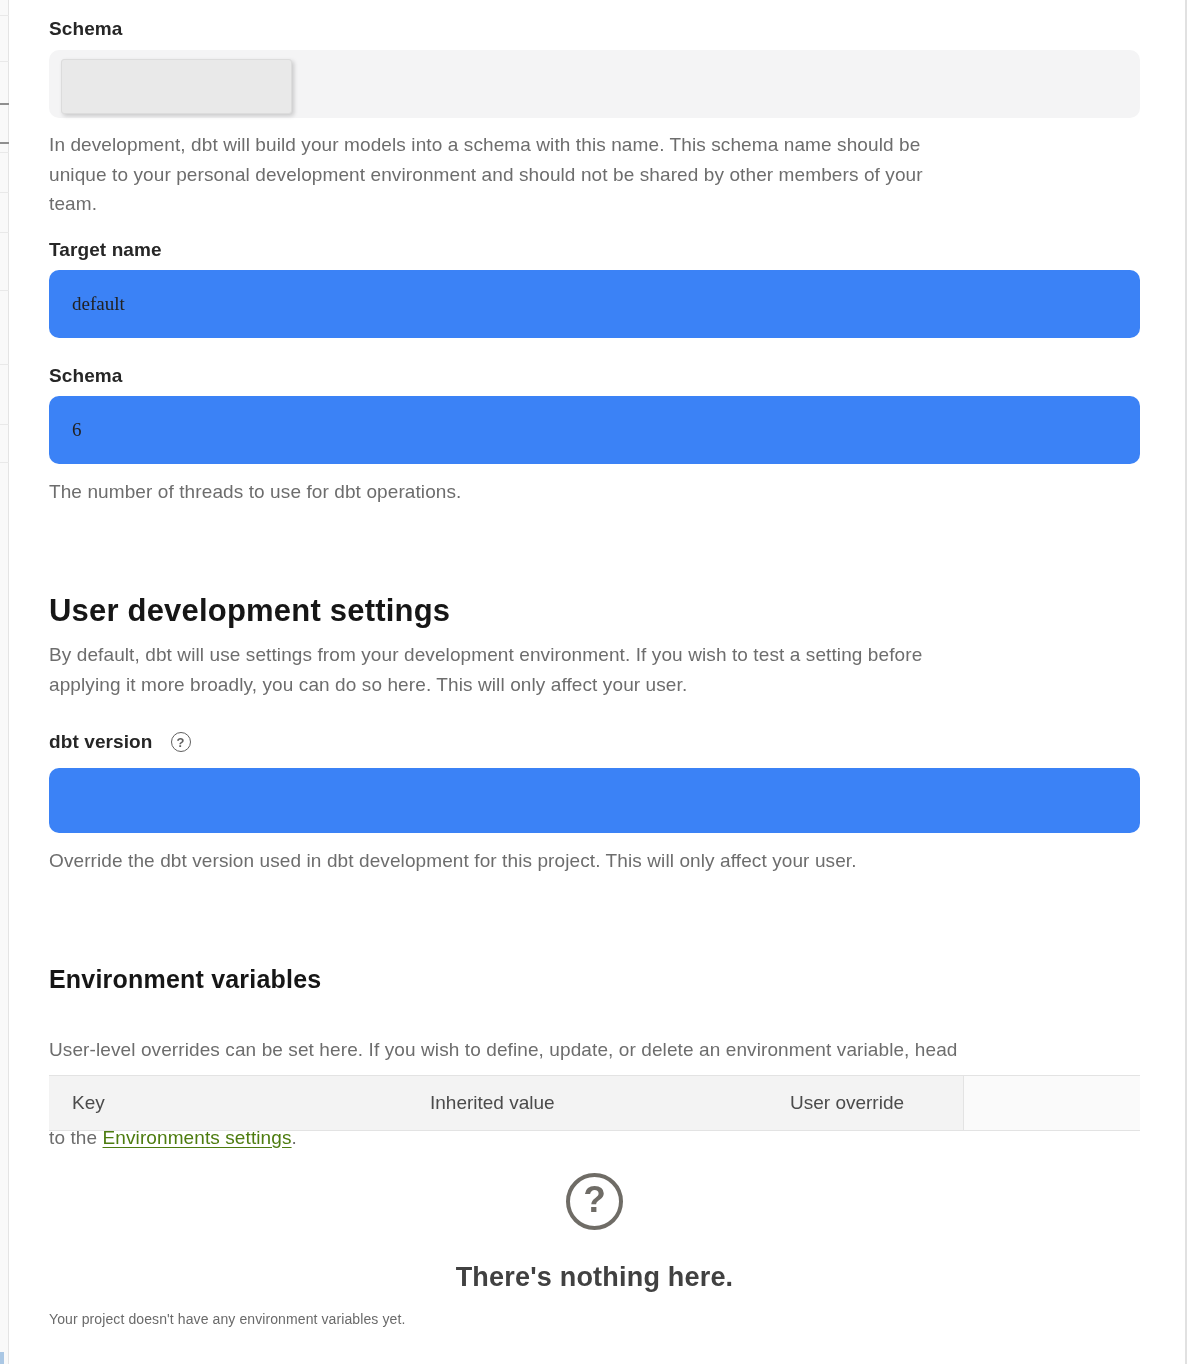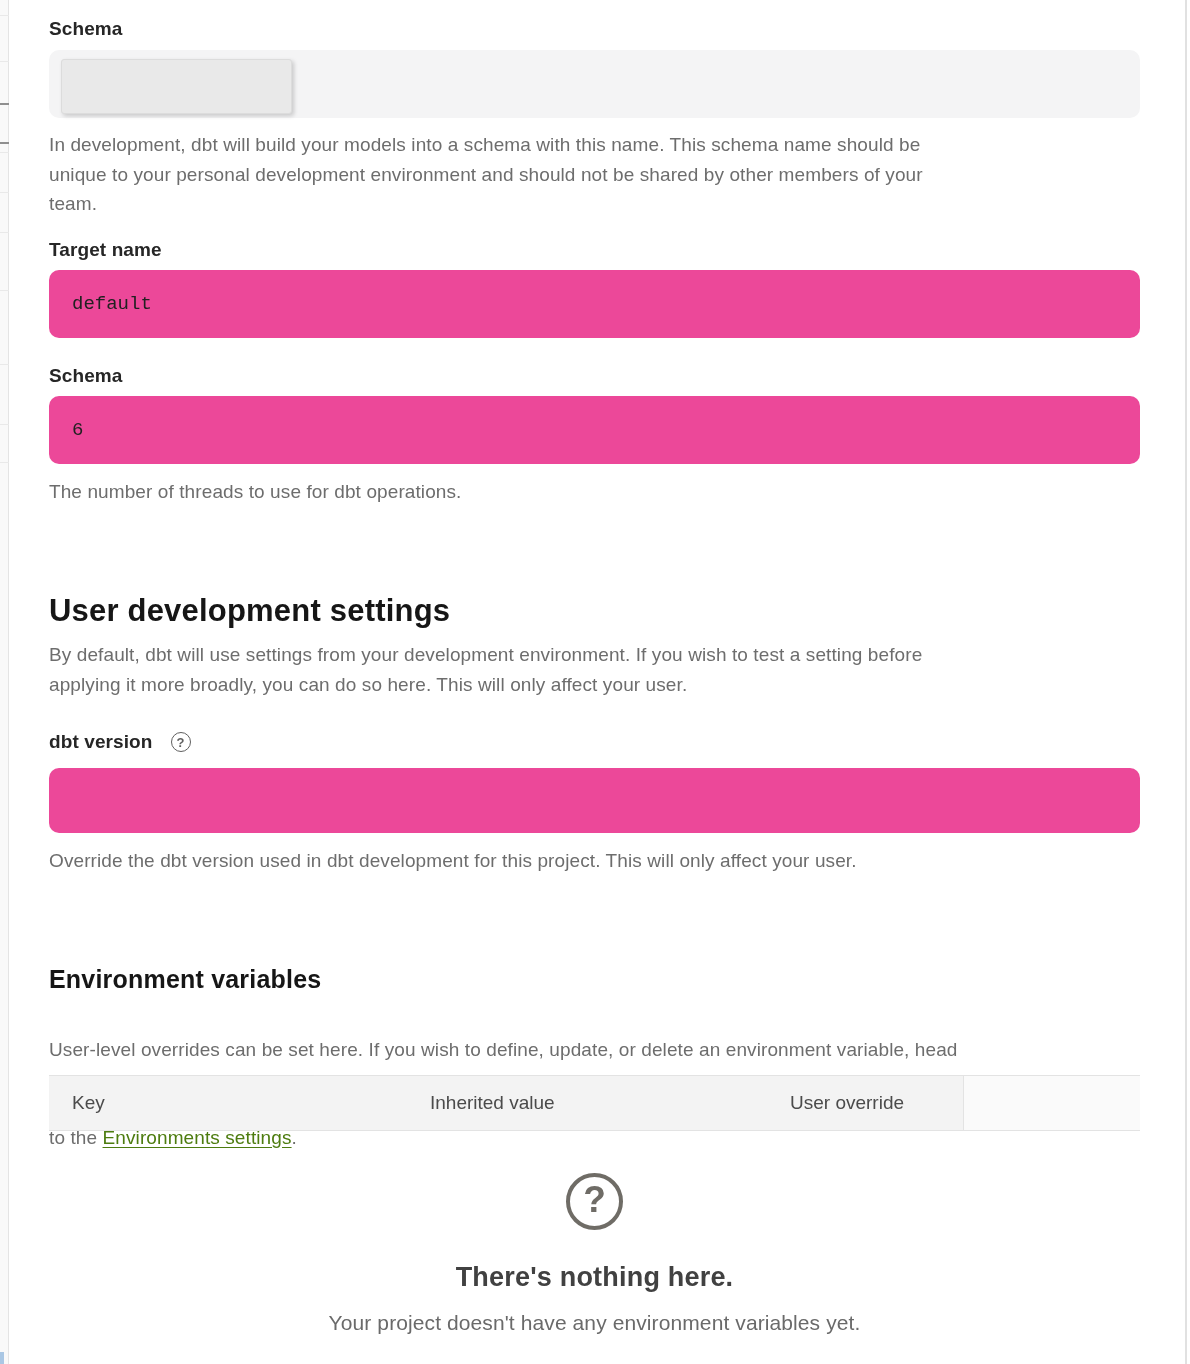--- a/index.html
+++ b/index.html
@@ -21,22 +21,22 @@
   
   .right-edge { position: absolute; left: 1185px; top: 0; width: 2px; height: 1364px; background: #e1e1e1; }
 
   
   .content { position: absolute; left: 49px; top: 0; width: 1091px; height: 1227px; }
   .abs { position: absolute; left: 0; right: 0; }
 
   .field-label { font-size: 19px; font-weight: 700; color: #262626; letter-spacing: 0.1px; }
   .text-input {
     width: 100%; border: none; outline: none;
-    background: #ec4899; border-radius: 10px;
-    font-family: Liberation Mono, monospace;
+    background: #3b82f6; border-radius: 10px;
+    font-family: Liberation Serif, serif;
     font-size: 19px; color: #212121; padding: 0 23px;
   }
   .input-68 { height: 68px; }
   .input-65 { height: 65px; }
   .skeleton-input {
     width: 100%; height: 68px; background: #f4f4f5; border-radius: 10px; position: relative;
   }
   .skeleton-block {
     position: absolute; left: 12px; top: 9px; width: 231px; height: 55px;
     background: #e9e9e9; border: 1px solid #dcdcdc; border-radius: 3px;
@@ -68,21 +68,21 @@
 
   
   .empty-icon-wrap { display: flex; justify-content: center; }
   .qmark-big {
     width: 57px; height: 57px; border: 4px solid #6f6c66; border-radius: 50%;
     display: flex; align-items: center; justify-content: center;
     color: #6f6c66; font-size: 37px; font-weight: 600; padding-bottom: 3px;
   }
   .qmark-big::before { content: "?"; }
   .empty-title { text-align: center; font-size: 27px; font-weight: 700; color: #414141; letter-spacing: 0.2px; }
-  .empty-sub { text-align: center; font-size: 21px; color: #6a6a6a; letter-spacing: 0.1px; }
+  .empty-sub { font-size: 14px; color: #6a6a6a; letter-spacing: 0.1px; }
 </style>
 </head>
 <body>
 
 <div class="left-rail">
   <div class="rail-tick" style="top:15px"></div>
   <div class="rail-tick" style="top:61px"></div>
   <div class="rail-tick dark" style="top:103px"></div>
   <div class="rail-tick dark" style="top:142px"></div>
   <div class="rail-tick" style="top:152px"></div>

